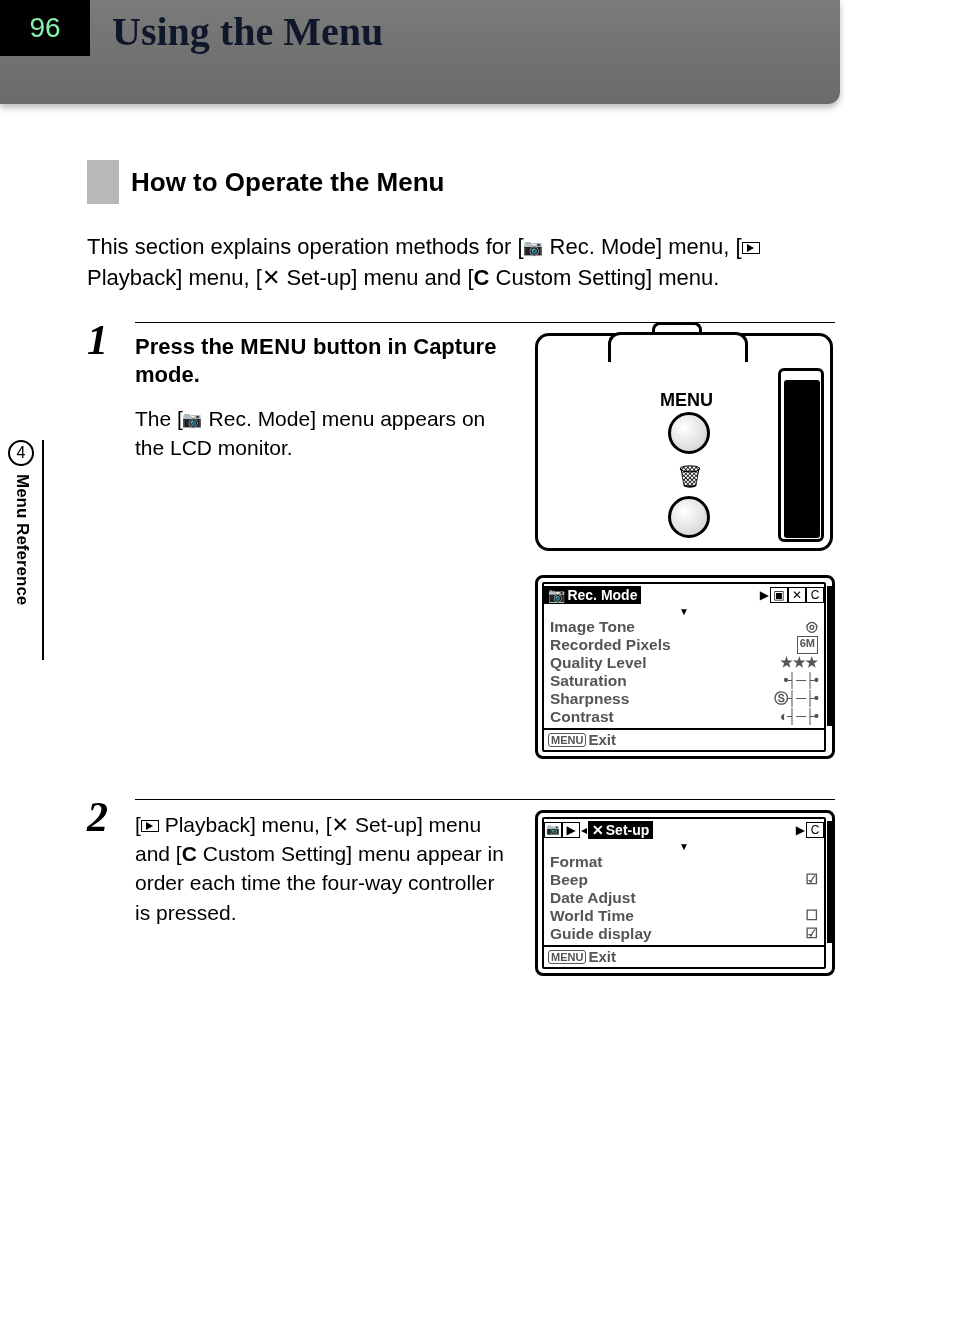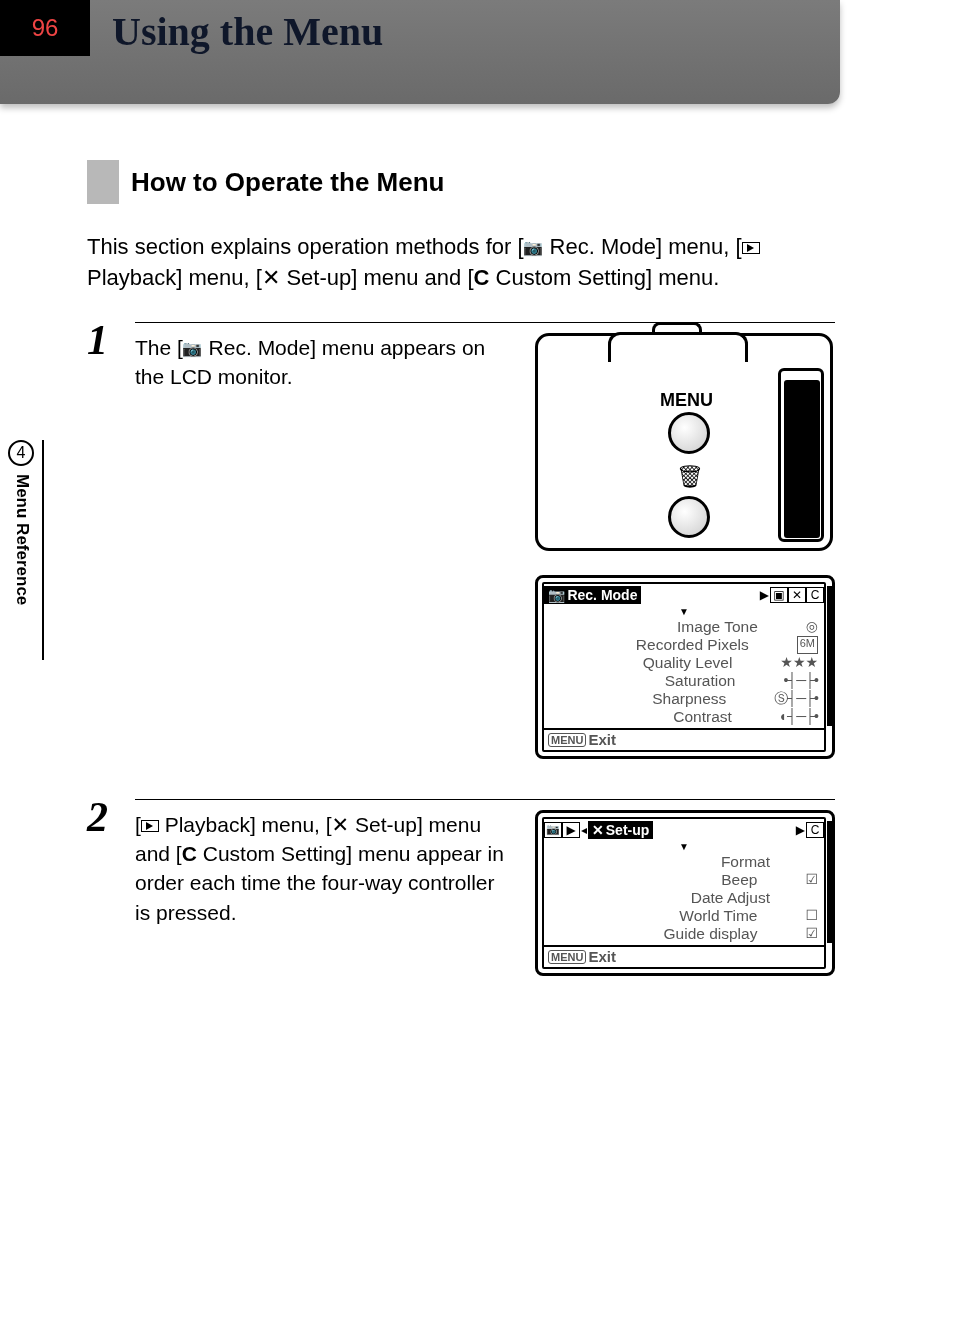--- a/index.html
+++ b/index.html
@@ -1,19 +1,19 @@
 <!DOCTYPE html>
 <html><head>
 <meta charset="utf-8">
 <style>
   * { box-sizing: border-box; margin: 0; padding: 0; }
   body { width: 954px; height: 1329px; font-family: Arial, Helvetica, sans-serif; background: #fff; color: #000; position: relative; }
 
   .header-bar { position: absolute; left: 0; top: 0; width: 840px; height: 104px; background: linear-gradient(to bottom, #7b7b7b, #6a6a6a); border-radius: 0 0 12px 0; box-shadow: 0 4px 6px rgba(0,0,0,0.25); }
-  .page-number-box { position: absolute; left: 0; top: 0; width: 90px; height: 56px; background: #000; color: #ef4444; font-size: 24px; display: flex; align-items: center; justify-content: center; font-weight: 400; }
+  .page-number-box { position: absolute; left: 0; top: 0; width: 90px; height: 56px; background: #000; color: #86efac; font-size: 28px; display: flex; align-items: center; justify-content: center; font-weight: 400; }
   .page-title { position: absolute; left: 112px; top: 8px; color: #0f172a; font-size: 40px; font-weight: bold; font-family: Liberation Serif, serif; }
 
   .side-tab { position: absolute; left: 0; top: 440px; width: 44px; height: 220px; border-right: 2px solid #000; }
   .side-tab-circle { width: 26px; height: 26px; border: 2px solid #000; border-radius: 50%; display: flex; align-items: center; justify-content: center; font-size: 16px; margin: 0 auto 8px auto; }
   .side-tab-text { writing-mode: vertical-rl; text-orientation: mixed; font-weight: bold; font-size: 17px; margin-left: 12px; }
 
   .section-block { position: absolute; left: 87px; top: 160px; width: 748px; }
   .section-title-bar { display: flex; align-items: center; margin-bottom: 28px; }
   .gray-bar { width: 32px; height: 44px; background: #b8b8b8; margin-right: 12px; }
   .section-title { font-size: 26px; font-weight: bold; }
@@ -44,21 +44,21 @@
   
   .lcd { width: 300px; border: 3px solid #000; border-radius: 8px; background: #fff; position: relative; padding: 4px 6px 4px 4px; }
   .lcd-inner { border: 2px solid #000; border-radius: 2px; }
   .lcd-tabs { height: 22px; display: flex; align-items: center; font-size: 14px; position: relative; }
   .tab-active { background: #000; color: #fff; font-weight: bold; padding: 1px 4px; display: flex; align-items: center; gap: 2px; }
   .tab-right { margin-left: auto; display: flex; align-items: center; gap: 0; }
   .tab-right .box { border: 1px solid #000; width: 18px; height: 16px; display: flex; align-items: center; justify-content: center; font-size: 12px; background: #fff; }
   .tab-right .arrow { font-size: 12px; color: #000; margin: 0 1px; }
   .lcd-items { padding: 2px 4px 2px 4px; }
   .down-tri { text-align: center; font-size: 10px; line-height: 8px; height: 10px; }
-  .lcd-row { display: flex; justify-content: flex-end; font-size: 15.5px; font-weight: normal; color: #555; padding: 0 2px; gap: 48px; }
+  .lcd-row { display: flex; justify-content: space-between; font-size: 15.5px; font-weight: bold; color: #555; padding: 0 2px; gap: 48px; }
   .lcd-row .val { font-size: 14px; color: #555; }
   .lcd-footer { height: 22px; border-top: 2px solid #000; display: flex; align-items: center; padding-left: 4px; font-weight: bold; font-size: 15px; color: #555; gap: 2px; }
   .lcd-footer .menu-box { border: 1.5px solid #555; border-radius: 3px; font-size: 11px; padding: 0 2px; font-weight: bold; }
   .side-scroll { position: absolute; right: -1px; top: 8px; bottom: 30px; width: 6px; background: #000; }
 
   .lcd-wrap { width: 300px; }
 
   .icon-play { display: inline-block; width: 18px; height: 12px; border: 1.5px solid #000; position: relative; vertical-align: middle; }
   .icon-play::after { content: ""; position: absolute; left: 4px; top: 1px; border-left: 7px solid #000; border-top: 4.5px solid transparent; border-bottom: 4.5px solid transparent; }
   .icon-cam { font-size: 16px; vertical-align: middle; }
@@ -85,20 +85,23 @@
   <p class="intro-text">
     <span>This section explains operation methods for [</span><span class="icon-cam">📷</span><span> Rec. Mode] menu, [</span><span class="icon-play"></span><span> Playback] menu, [</span><span>✕</span><span> Set-up] menu and [</span><b>C</b><span> Custom Setting] menu.</span>
   </p>
 
 
   <div class="step">
     <div class="step-num">1</div>
     <div class="step-body">
       <div class="step-row">
         <div class="step-text">
+          <p class="step-heading">
+            <span>Press the </span><span class="menu-word">MENU</span><span> button in Capture mode.</span>
+          </p>
           <p class="step-desc">
             <span>The [</span><span class="icon-cam">📷</span><span> Rec. Mode] menu appears on the LCD monitor.</span>
           </p>
         </div>
         <div class="lcd-wrap">
 
           <div class="camera-box">
             <div class="camera-top-bump"></div>
             <div class="camera-top"></div>
             <div class="cam-right-body"></div>

